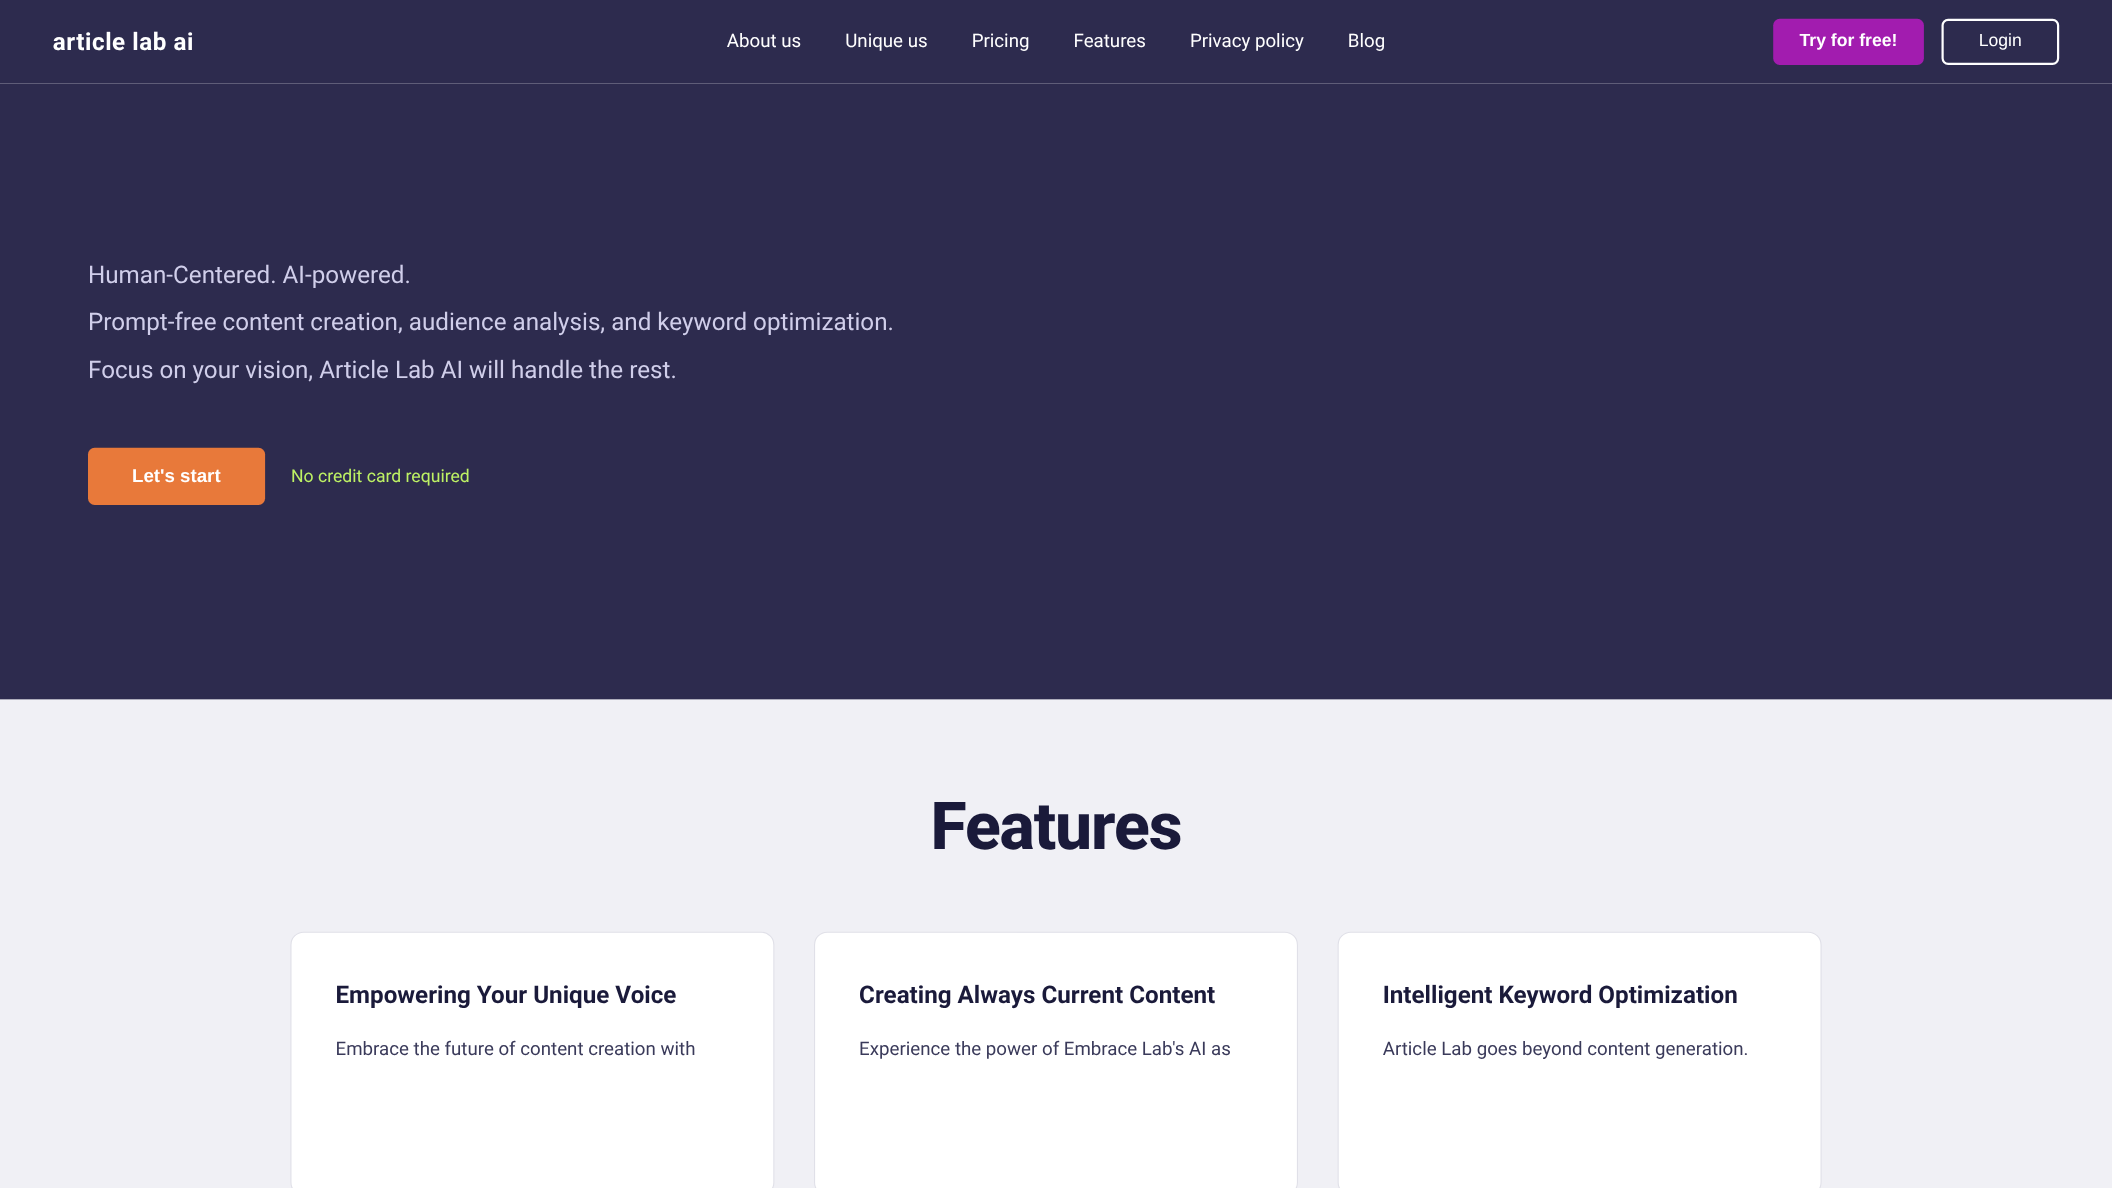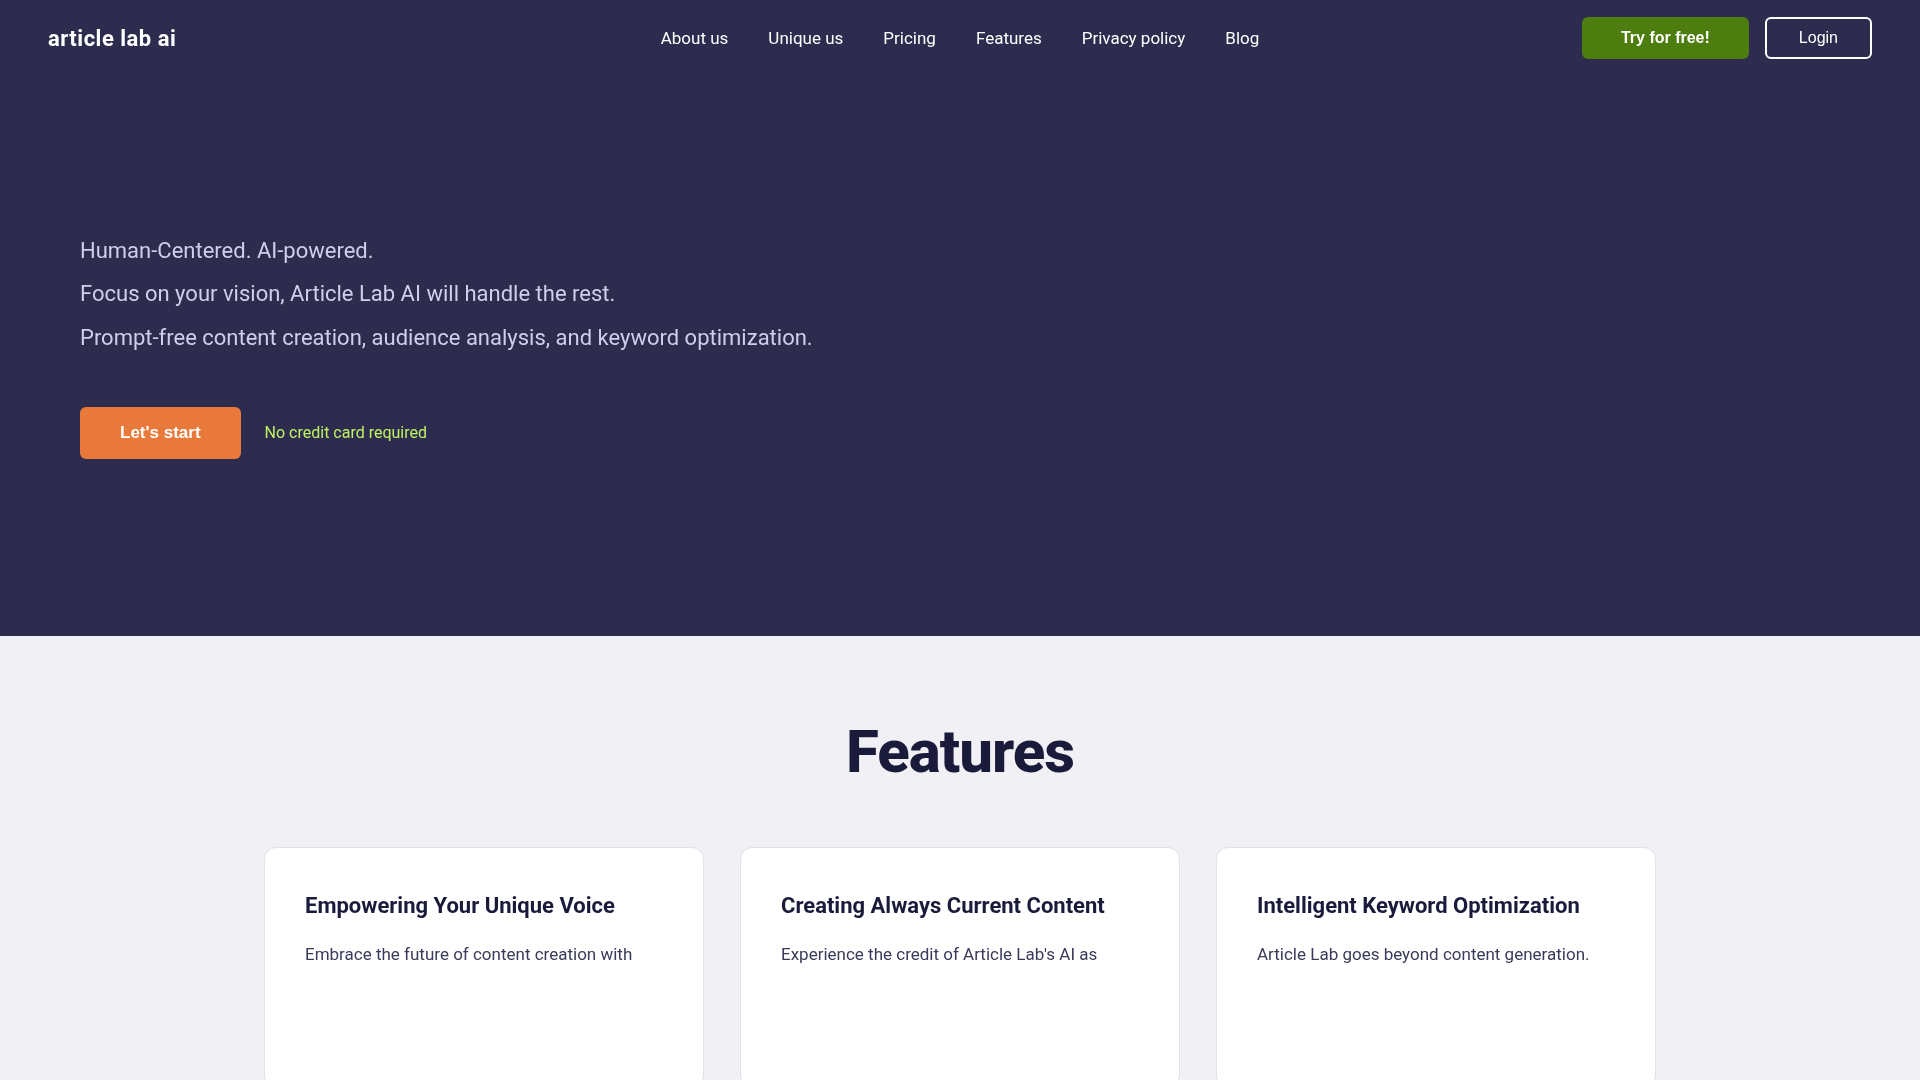--- a/index.html
+++ b/index.html
@@ -53,25 +53,25 @@
       white-space: nowrap;
     }
 
     .navbar-actions {
       display: flex;
       align-items: center;
       gap: 16px;
     }
 
     .btn-try-free {
-      background-color: #4d7c0f;
+      background-color: #a21caf;
       color: #ffffff;
       border: none;
       border-radius: 6px;
-      padding: 12px 39px;
+      padding: 12px 24px;
       font-size: 16px;
       font-weight: 600;
       cursor: pointer;
       white-space: nowrap;
     }
 
     .btn-login {
       background-color: transparent;
       color: #ffffff;
       border: 2px solid #ffffff;
@@ -197,41 +197,41 @@
   </div>
 
   <div class="navbar-actions">
     <button class="btn-try-free">Try for free!</button>
     <button class="btn-login">Login</button>
   </div>
 </nav>
 
 <section class="hero">
   <p class="hero-subtitle">Human-Centered. AI-powered.</p>
+  <p class="hero-subtitle">Prompt-free content creation, audience analysis, and keyword optimization.</p>
   <p class="hero-subtitle">Focus on your vision, Article Lab AI will handle the rest.</p>
-  <p class="hero-subtitle">Prompt-free content creation, audience analysis, and keyword optimization.</p>
 
   <div class="hero-cta-row">
     <button class="btn-lets-start">Let's start</button>
     <span class="no-credit-card">No credit card required</span>
   </div>
 </section>
 
 <section class="features-section">
   <h2 class="features-title">Features</h2>
 
   <div class="features-grid">
     <div class="feature-card">
       <h3 class="feature-card-title">Empowering Your Unique Voice</h3>
       <p class="feature-card-desc">Embrace the future of content creation with</p>
     </div>
 
     <div class="feature-card">
       <h3 class="feature-card-title">Creating Always Current Content</h3>
-      <p class="feature-card-desc">Experience the credit of Article Lab's AI as</p>
+      <p class="feature-card-desc">Experience the power of Embrace Lab's AI as</p>
     </div>
 
     <div class="feature-card">
       <h3 class="feature-card-title">Intelligent Keyword Optimization</h3>
       <p class="feature-card-desc">Article Lab goes beyond content generation.</p>
     </div>
   </div>
 </section>
 
 </body></html>

